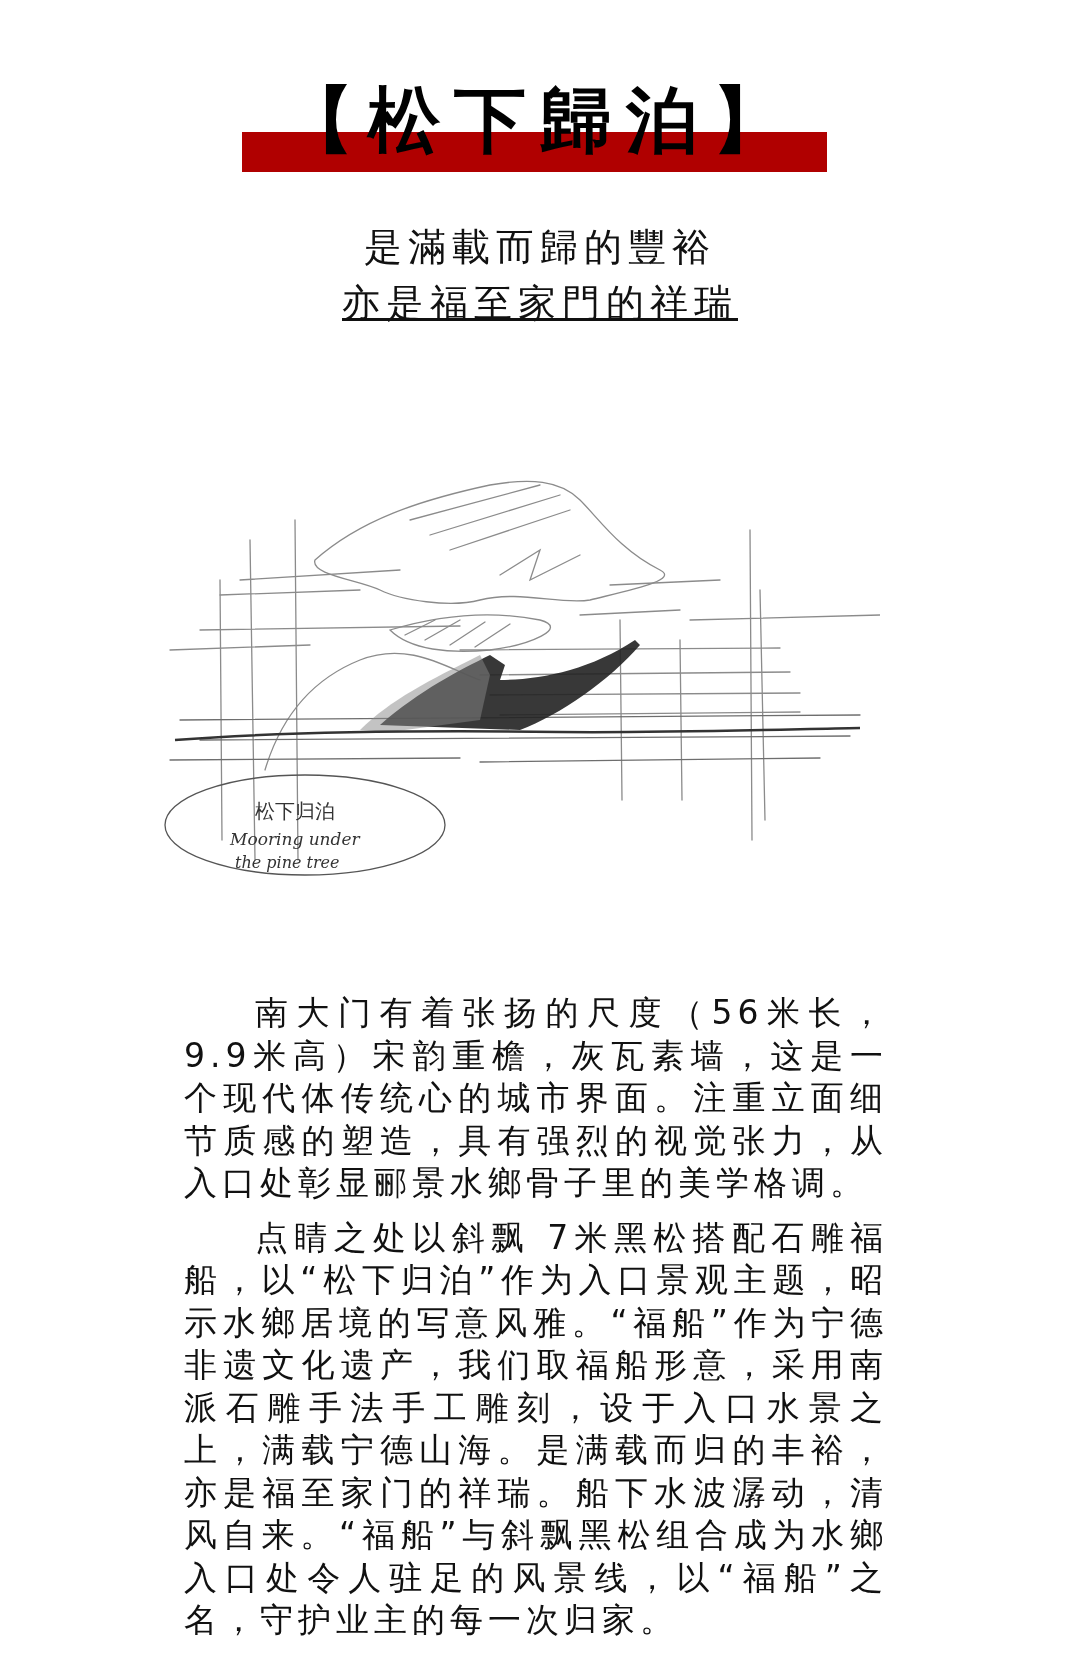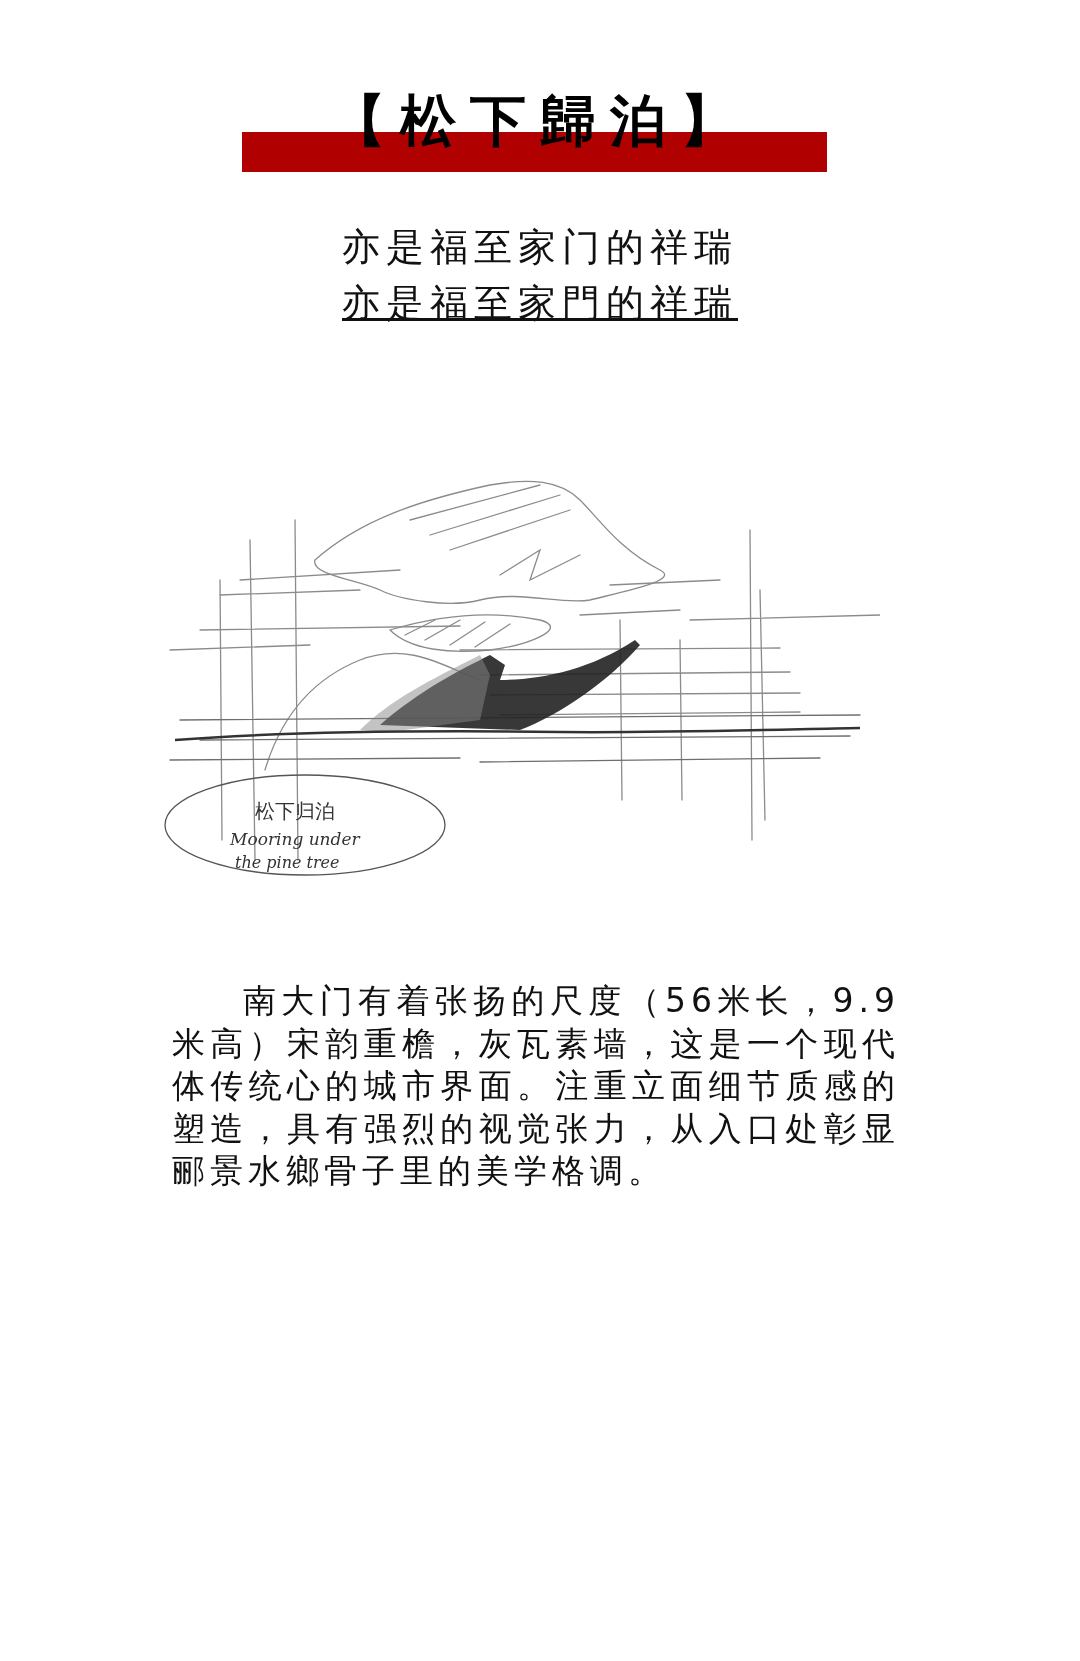--- a/index.html
+++ b/index.html
@@ -1,40 +1,40 @@
 <!DOCTYPE html>
 <html><head>
 <meta charset="utf-8">
 <style>
   html, body { margin:0; padding:0; background:#ffffff; }
   body { width:1080px; height:1661px; position:relative; overflow:hidden;
          font-family:"DejaVu Sans", sans-serif; color:#111; }
   .title-wrap { position:absolute; left:0; top:60px; width:1080px; height:120px; }
   .title-bar { position:absolute; left:242px; top:72px; width:585px; height:40px; background:#b00000; }
   .title-text { position:absolute; left:0; top:0; width:1080px; text-align:center;
-                font-family:"DejaVu Serif", serif; font-weight:bold; font-size:56px;
+                font-family:"DejaVu Serif", serif; font-weight:bold; font-size:72px;
                 letter-spacing:14px; line-height:120px; color:#000; }
   .subtitle { position:absolute; left:0; width:1080px; text-align:center;
               font-size:38px; letter-spacing:6px; color:#111; }
   .sub1 { top:222px; } .sub2 { top:278px;text-decoration:underline; }
   .sketch { position:absolute; left:160px; top:440px; width:720px; height:460px; }
   .body-text { position:absolute; left:172px; top:980px; width:728px;
                font-size:33px; letter-spacing:5px; line-height:42.5px; color:#111;
                text-align:justify; }
-  .body-text p { margin:0; text-indent:2.15em; }
+  .body-text p { margin:12px; text-indent:2.15em; }
 </style>
 </head>
 <body>
 
 <div class="title-wrap">
   <div class="title-bar"></div>
   <div class="title-text">【松下歸泊】</div>
 </div>
 
-<div class="subtitle sub1">亦是福至家门的祥瑞</div>
+<div class="subtitle sub1">是滿載而歸的豐裕</div>
 <div class="subtitle sub2">亦是福至家門的祥瑞</div>
 
 <svg class="sketch" viewBox="0 0 720 460" xmlns="http://www.w3.org/2000/svg">
   <g fill="none" stroke="#777" stroke-width="1.3" stroke-linecap="round" opacity="0.85">
 
     <path d="M155,120 C200,80 260,60 330,45 C370,38 400,40 420,60 C440,80 460,110 500,130 C520,140 470,150 430,160 C400,165 360,150 320,160 C290,168 240,160 220,150 C200,140 150,135 155,120 Z"></path>
     <path d="M250,80 L380,45 M270,95 L400,55 M290,110 L410,70 M340,135 L380,110 L370,140 L420,115"></path>
 
     <path d="M230,190 C280,175 330,170 380,180 C410,188 370,205 330,210 C290,214 250,210 230,190 Z"></path>
     <path d="M245,195 L275,180 M265,200 L300,180 M290,205 L325,182 M315,207 L350,184"></path>
@@ -60,13 +60,14 @@
   <path d="M15,300 C120,292 250,290 400,292 C500,293 600,290 700,288" stroke="#333" stroke-width="2.5" fill="none"></path>
 
   <ellipse cx="145" cy="385" rx="140" ry="50" fill="none" stroke="#555" stroke-width="1.3"></ellipse>
   <text x="95" y="378" font-family="DejaVu Sans, sans-serif" font-size="20" fill="#333">松下归泊</text>
   <text x="70" y="405" font-family="DejaVu Serif, serif" font-style="italic" font-size="17" fill="#333">Mooring under</text>
   <text x="75" y="428" font-family="DejaVu Serif, serif" font-style="italic" font-size="16" fill="#333">the pine tree</text>
 </svg>
 
 <div class="body-text">
   <p>南大门有着张扬的尺度（56米长，9.9米高）宋韵重檐，灰瓦素墙，这是一个现代体传统心的城市界面。注重立面细节质感的塑造，具有强烈的视觉张力，从入口处彰显郦景水鄉骨子里的美学格调。</p>
+  <p>点睛之处以斜飘 7米黑松搭配石雕福船，以“松下归泊”作为入口景观主题，昭示水鄉居境的写意风雅。“福船”作为宁德非遗文化遗产，我们取福船形意，采用南派石雕手法手工雕刻，设于入口水景之上，满载宁德山海。是满载而归的丰裕，亦是福至家门的祥瑞。船下水波潺动，清风自来。“福船”与斜飘黑松组合成为水鄉入口处令人驻足的风景线，以“福船”之名，守护业主的每一次归家。</p>
 </div>
 
 </body></html>

